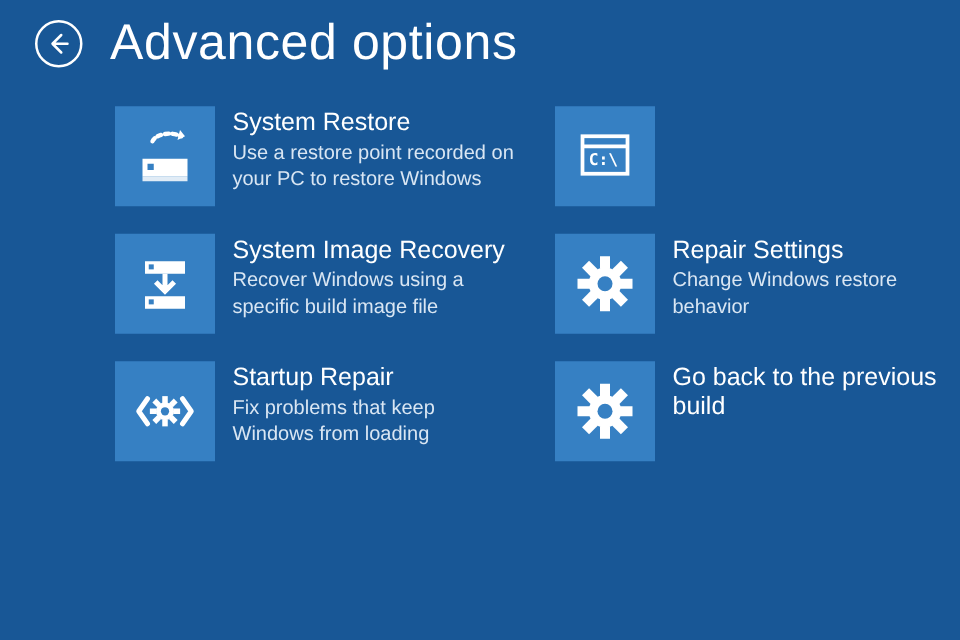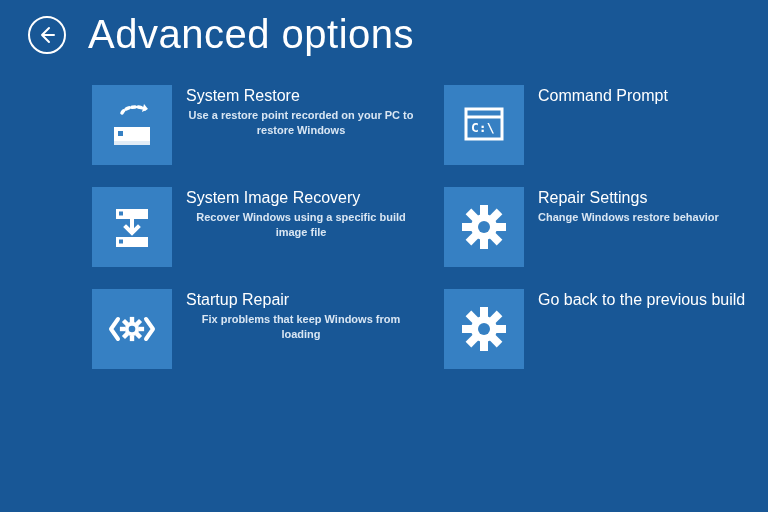--- a/index.html
+++ b/index.html
@@ -43,32 +43,31 @@
     cursor: pointer;
   }
   .tile-icon {
     width: 80px; height: 80px;
     background: #3680c3;
     display: flex; align-items: center; justify-content: center;
     flex-shrink: 0;
   }
   .tile-text { padding-top: 2px; }
   .tile-title {
-    font-size: 16px;
+    font-size: 20px;
     font-weight: 300;
     line-height: 1.15;
     margin-bottom: 3px;
   }
   .tile-desc {
-    font-size: 11px;
-    font-weight: 700;
+    font-size: 16px;
+    font-weight: 400;
     color: #d9e6f3;
     line-height: 1.3;
     max-width: 230px;
-    text-align: center;
   }
   svg { display: block; }
 </style>
 </head>
 <body>
 
 <div class="screen">
   <div class="header">
     <div class="back-btn">
       <svg width="20" height="20" viewBox="0 0 20 20">
@@ -98,21 +97,20 @@
 
     <div class="tile">
       <div class="tile-icon">
         <svg width="56" height="56" viewBox="0 0 56 56">
           <rect x="10" y="12" width="36" height="30" fill="none" stroke="#ffffff" stroke-width="3"></rect>
           <line x1="10" y1="20" x2="46" y2="20" stroke="#ffffff" stroke-width="3"></line>
           <text x="15" y="35" font-family="Consolas, monospace" font-size="13" fill="#ffffff" font-weight="bold">C:\</text>
         </svg>
       </div>
       <div class="tile-text">
-        <div class="tile-title">Command Prompt</div>
       </div>
     </div>
 
     <div class="tile">
       <div class="tile-icon">
         <svg width="56" height="56" viewBox="0 0 56 56">
           <rect x="12" y="10" width="32" height="10" fill="#ffffff"></rect>
           <rect x="15" y="12.5" width="4" height="4" fill="#3680c3"></rect>
           <rect x="12" y="38" width="32" height="10" fill="#ffffff"></rect>
           <rect x="15" y="40.5" width="4" height="4" fill="#3680c3"></rect>

